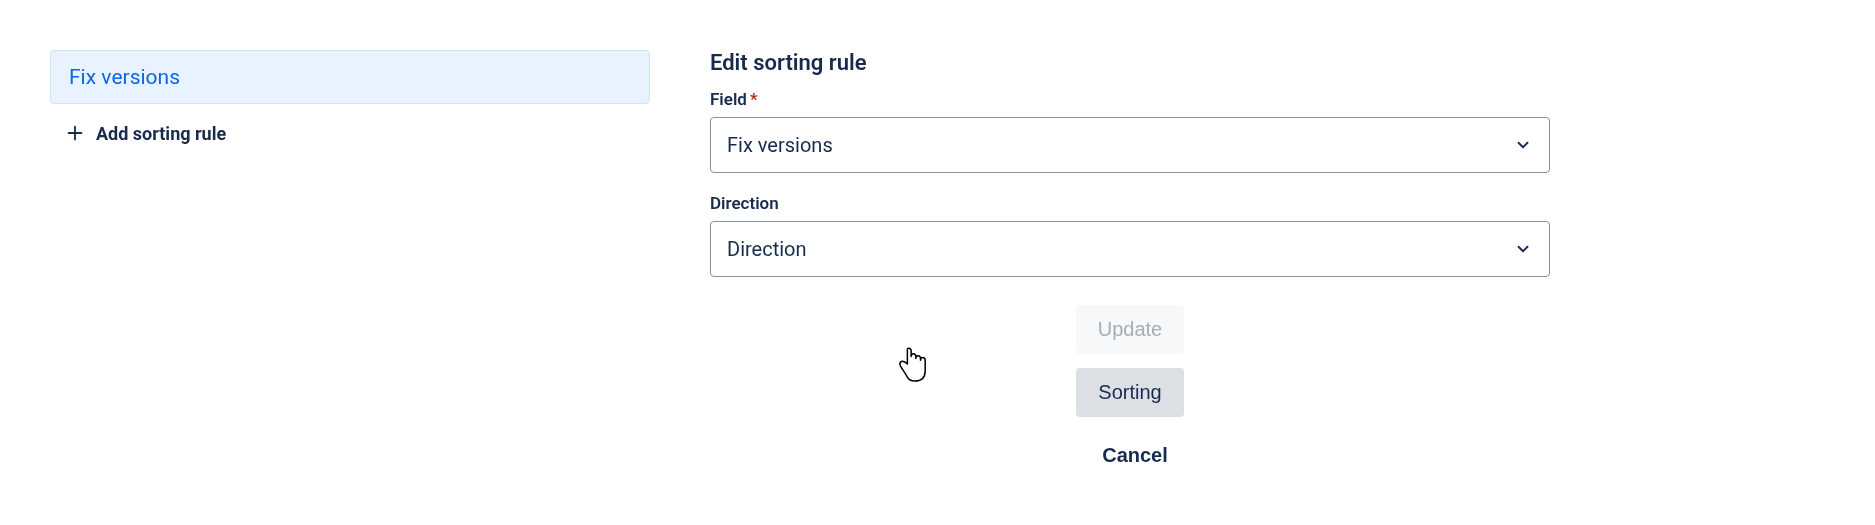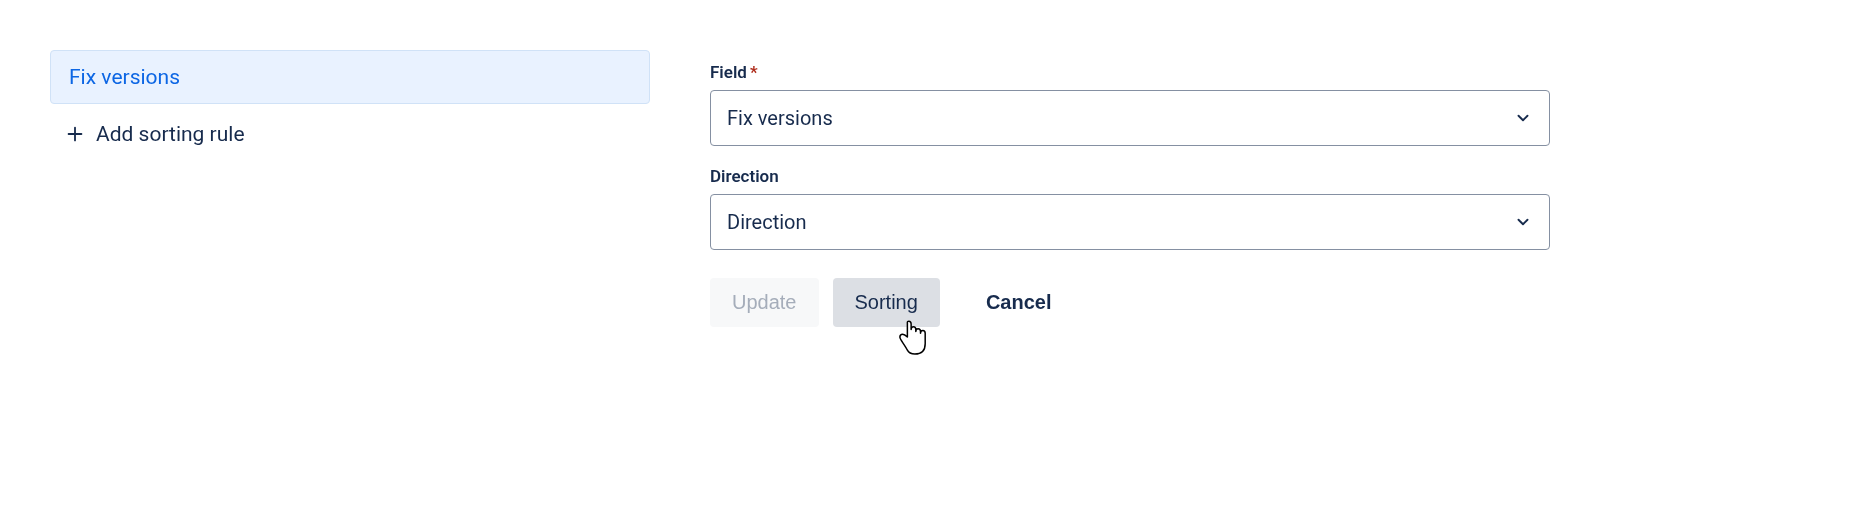--- a/index.html
+++ b/index.html
@@ -40,22 +40,22 @@
       color: #0c66e4;
       font-size: 21px;
       cursor: pointer;
     }
     .add-rule {
       display: flex;
       align-items: center;
       gap: 10px;
       padding: 18px 14px 0 14px;
       color: #172b4d;
-      font-size: 21px;
-      font-weight: 400;
+      font-size: 18px;
+      font-weight: 700;
       cursor: pointer;
     }
     .plus-icon {
       width: 22px;
       height: 22px;
       display: inline-flex;
       align-items: center;
       justify-content: center;
     }
     .plus-icon svg {
@@ -101,20 +101,21 @@
     .chevron-down svg {
       width: 18px;
       height: 18px;
     }
     .button-row {
       display: flex;
       gap: 14px;
       margin-top: 28px;
       align-items: center;
       position: relative;
+      flex-direction: column;
     }
     .btn {
       padding: 13px 22px;
       border-radius: 4px;
       font-size: 20px;
       font-weight: 500;
       border: none;
       cursor: pointer;
       background: transparent;
       color: #172b4d;
@@ -162,20 +163,21 @@
         <svg viewBox="0 0 24 24" fill="none" stroke="#172b4d" stroke-width="2" stroke-linecap="round">
           <line x1="12" y1="5" x2="12" y2="19"></line>
           <line x1="5" y1="12" x2="19" y2="12"></line>
         </svg>
       </span>
       <span>Add sorting rule</span>
     </div>
   </div>
 
   <div class="right-panel">
+    <div class="section-title">Edit sorting rule</div>
 
     <div class="field-label first">
       <span>Field</span><span class="required-asterisk">*</span>
     </div>
     <div class="select-box">
       <span>Fix versions</span>
       <span class="chevron-down">
         <svg viewBox="0 0 24 24" fill="none" stroke="#172b4d" stroke-width="2.5" stroke-linecap="round" stroke-linejoin="round">
           <polyline points="6 9 12 15 18 9"></polyline>
         </svg>

